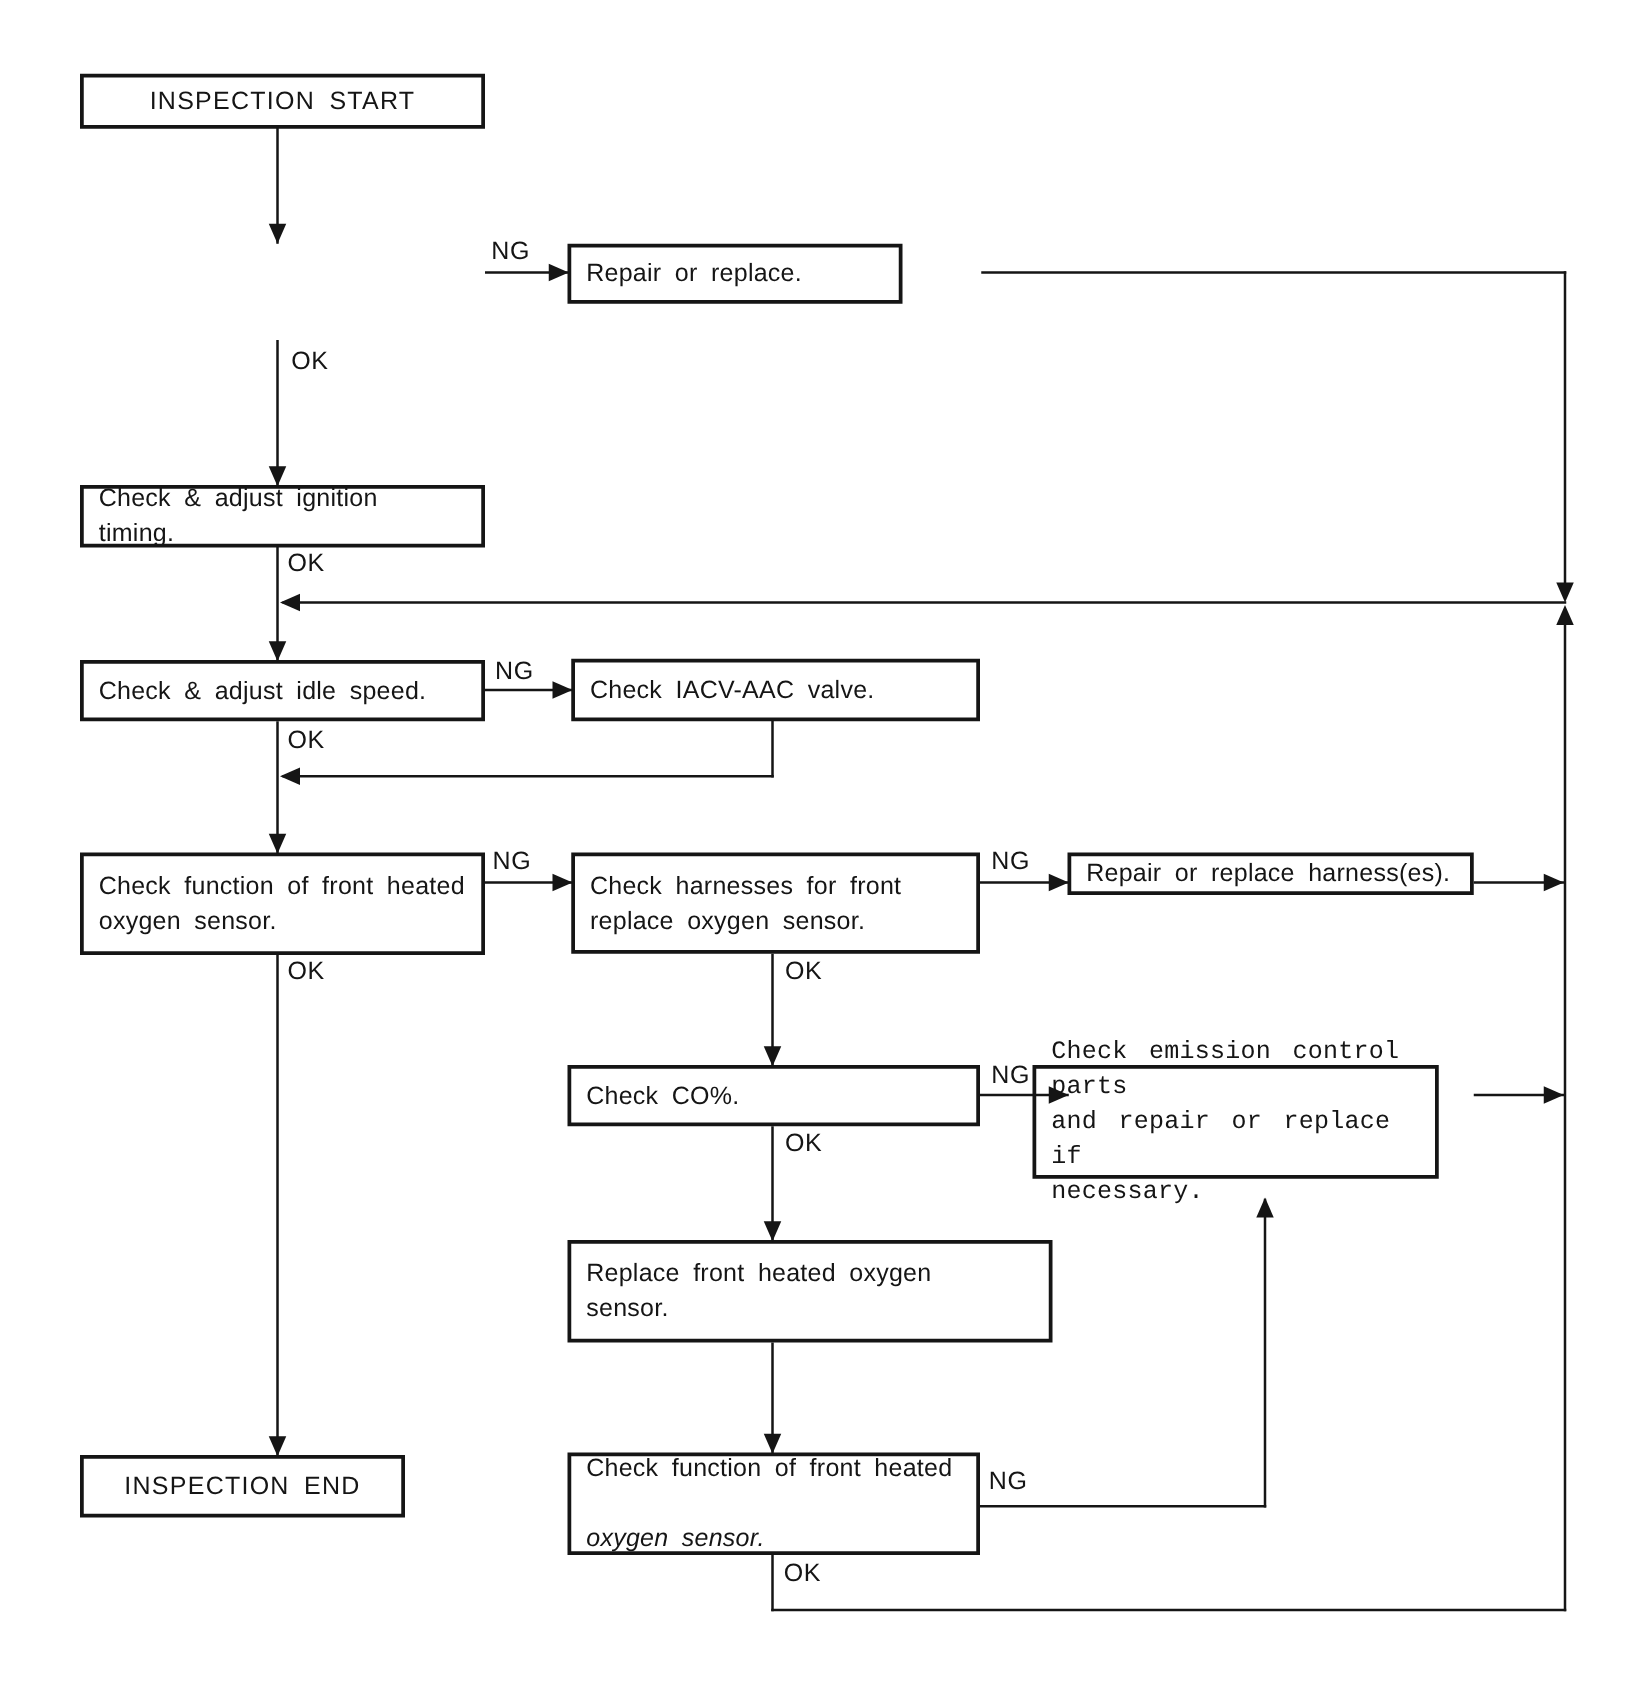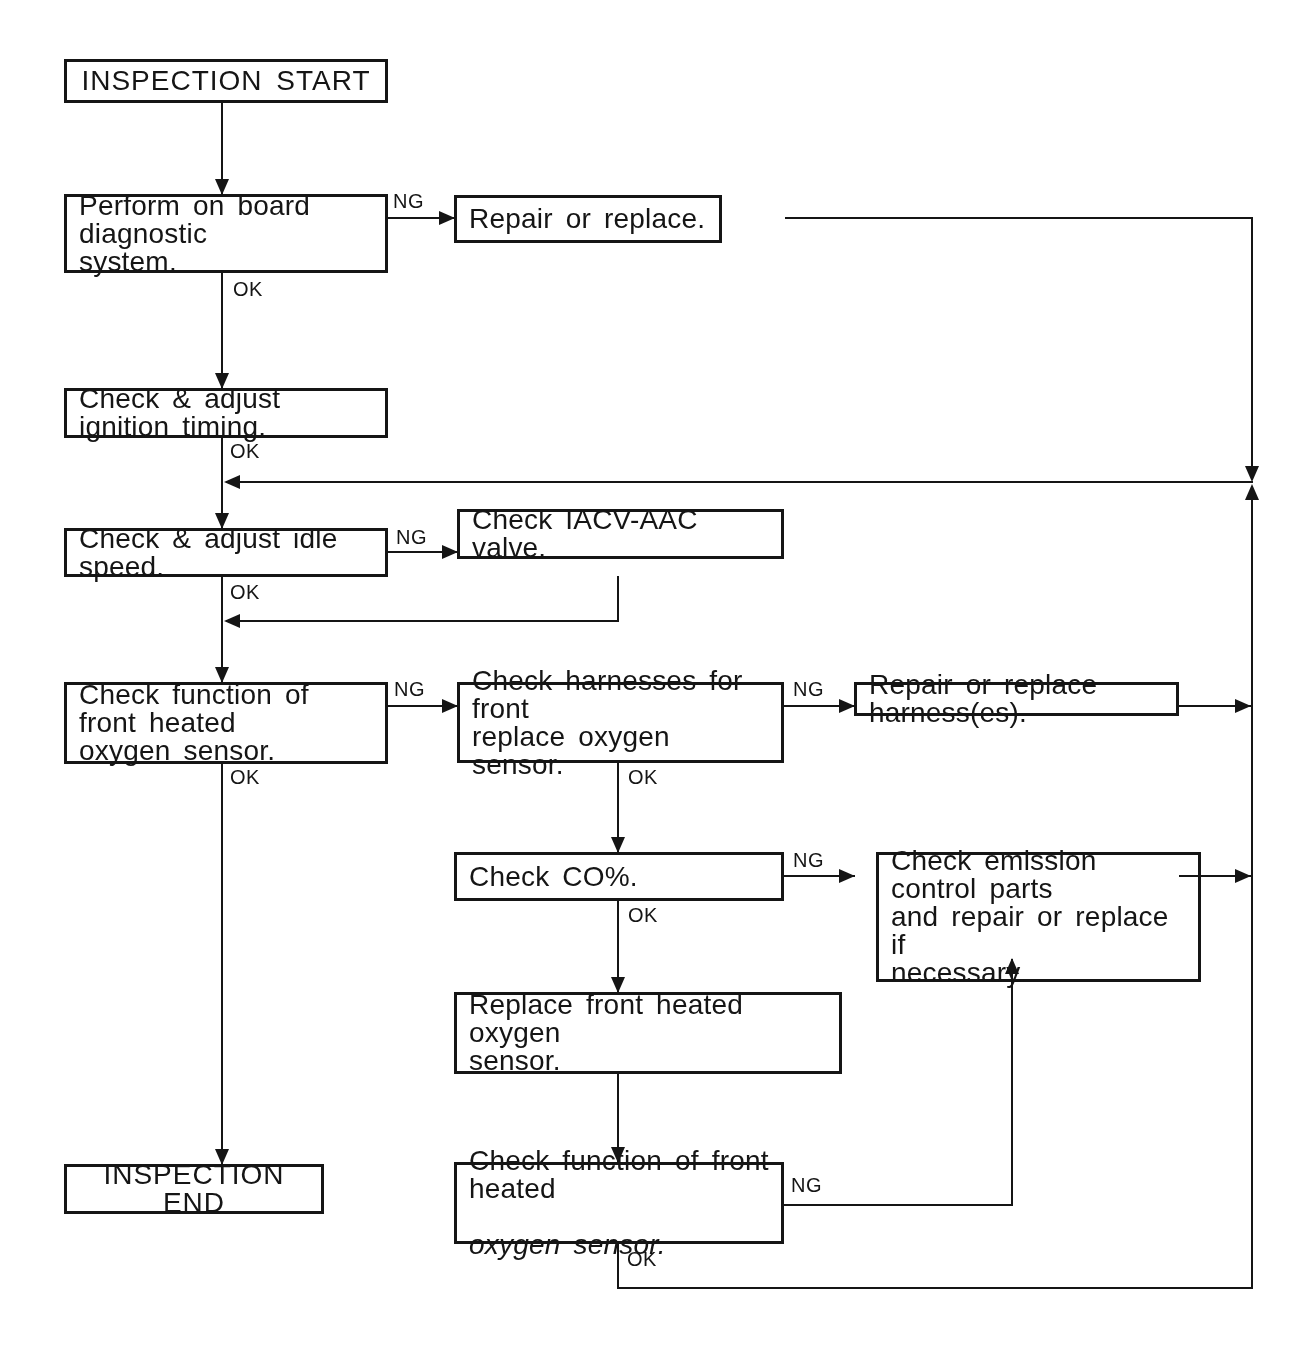--- a/index.html
+++ b/index.html
@@ -4,21 +4,21 @@
 <style>
   html,body{margin:0;padding:0;background:#fff;}
   #canvas{
     position:relative;width:1312px;height:1364px;background:#fff;
     font-family:"Liberation Sans","DejaVu Sans",sans-serif;color:#151515;
     overflow:hidden;
   }
   .node{
     position:absolute;box-sizing:border-box;border:3px solid #151515;background:#fff;
     display:flex;align-items:center;padding:6px 12px;
-    font-size:28px;line-height:28px;word-spacing:5px;letter-spacing:.2px;
+    font-size:20px;line-height:28px;word-spacing:5px;letter-spacing:.2px;
     white-space:pre-line;
   }
   .node.center{justify-content:center;text-align:center;letter-spacing:1px;}
   .ln{position:absolute;background:#151515;display:block;}
   .arr{position:absolute;width:0;height:0;display:block;}
   .ad{border-left:7px solid transparent;border-right:7px solid transparent;border-top:16px solid #151515;}
   .au{border-left:7px solid transparent;border-right:7px solid transparent;border-bottom:16px solid #151515;}
   .ar{border-top:7px solid transparent;border-bottom:7px solid transparent;border-left:16px solid #151515;}
   .al{border-top:7px solid transparent;border-bottom:7px solid transparent;border-right:16px solid #151515;}
   .lbl{position:absolute;font-size:20px;line-height:22px;letter-spacing:.5px;}
@@ -27,38 +27,34 @@
 </style>
 </head>
 <body>
 
 <div id="canvas">
 
   <div class="node center" style="left:64px;top:59px;width:324px;height:44px;">
     <span>INSPECTION START</span>
   </div>
 
-  <div class="node" style="left:64px;top:194px;width:324px;height:79px;">
-    <span>Perform on board diagnostic
-system.</span>
-  </div>
 
   <div class="node" style="left:454px;top:195px;width:268px;height:48px;">
     <span>Repair or replace.</span>
   </div>
 
   <div class="node" style="left:64px;top:388px;width:324px;height:50px;">
     <span>Check &amp; adjust ignition timing.</span>
   </div>
 
   <div class="node" style="left:64px;top:528px;width:324px;height:49px;">
     <span>Check &amp; adjust idle speed.</span>
   </div>
 
-  <div class="node" style="left:457px;top:509px;width:327px;height:50px;">
+  <div class="node" style="left:457px;top:527px;width:327px;height:50px;">
     <span>Check IACV-AAC valve.</span>
   </div>
 
   <div class="node" style="left:64px;top:682px;width:324px;height:82px;">
     <span>Check function of front heated
 oxygen sensor.</span>
   </div>
 
   <div class="node" style="left:457px;top:682px;width:327px;height:81px;">
     <span>Check harnesses for front
@@ -66,21 +62,21 @@
   </div>
 
   <div class="node" style="left:854px;top:682px;width:325px;height:34px;">
     <span>Repair or replace harness(es).</span>
   </div>
 
   <div class="node" style="left:454px;top:852px;width:330px;height:49px;">
     <span>Check CO%.</span>
   </div>
 
-  <div class="node" style="left:876px;top:852px;width:325px;height:130px;">
+  <div class="node" style="left:826px;top:852px;width:325px;height:91px;font-family:Liberation Mono, monospace;">
     <span>Check emission control parts
 and repair or replace if
 necessary.</span>
   </div>
 
   <div class="node" style="left:454px;top:992px;width:388px;height:82px;">
     <span>Replace front heated oxygen
 sensor.</span>
   </div>
 

